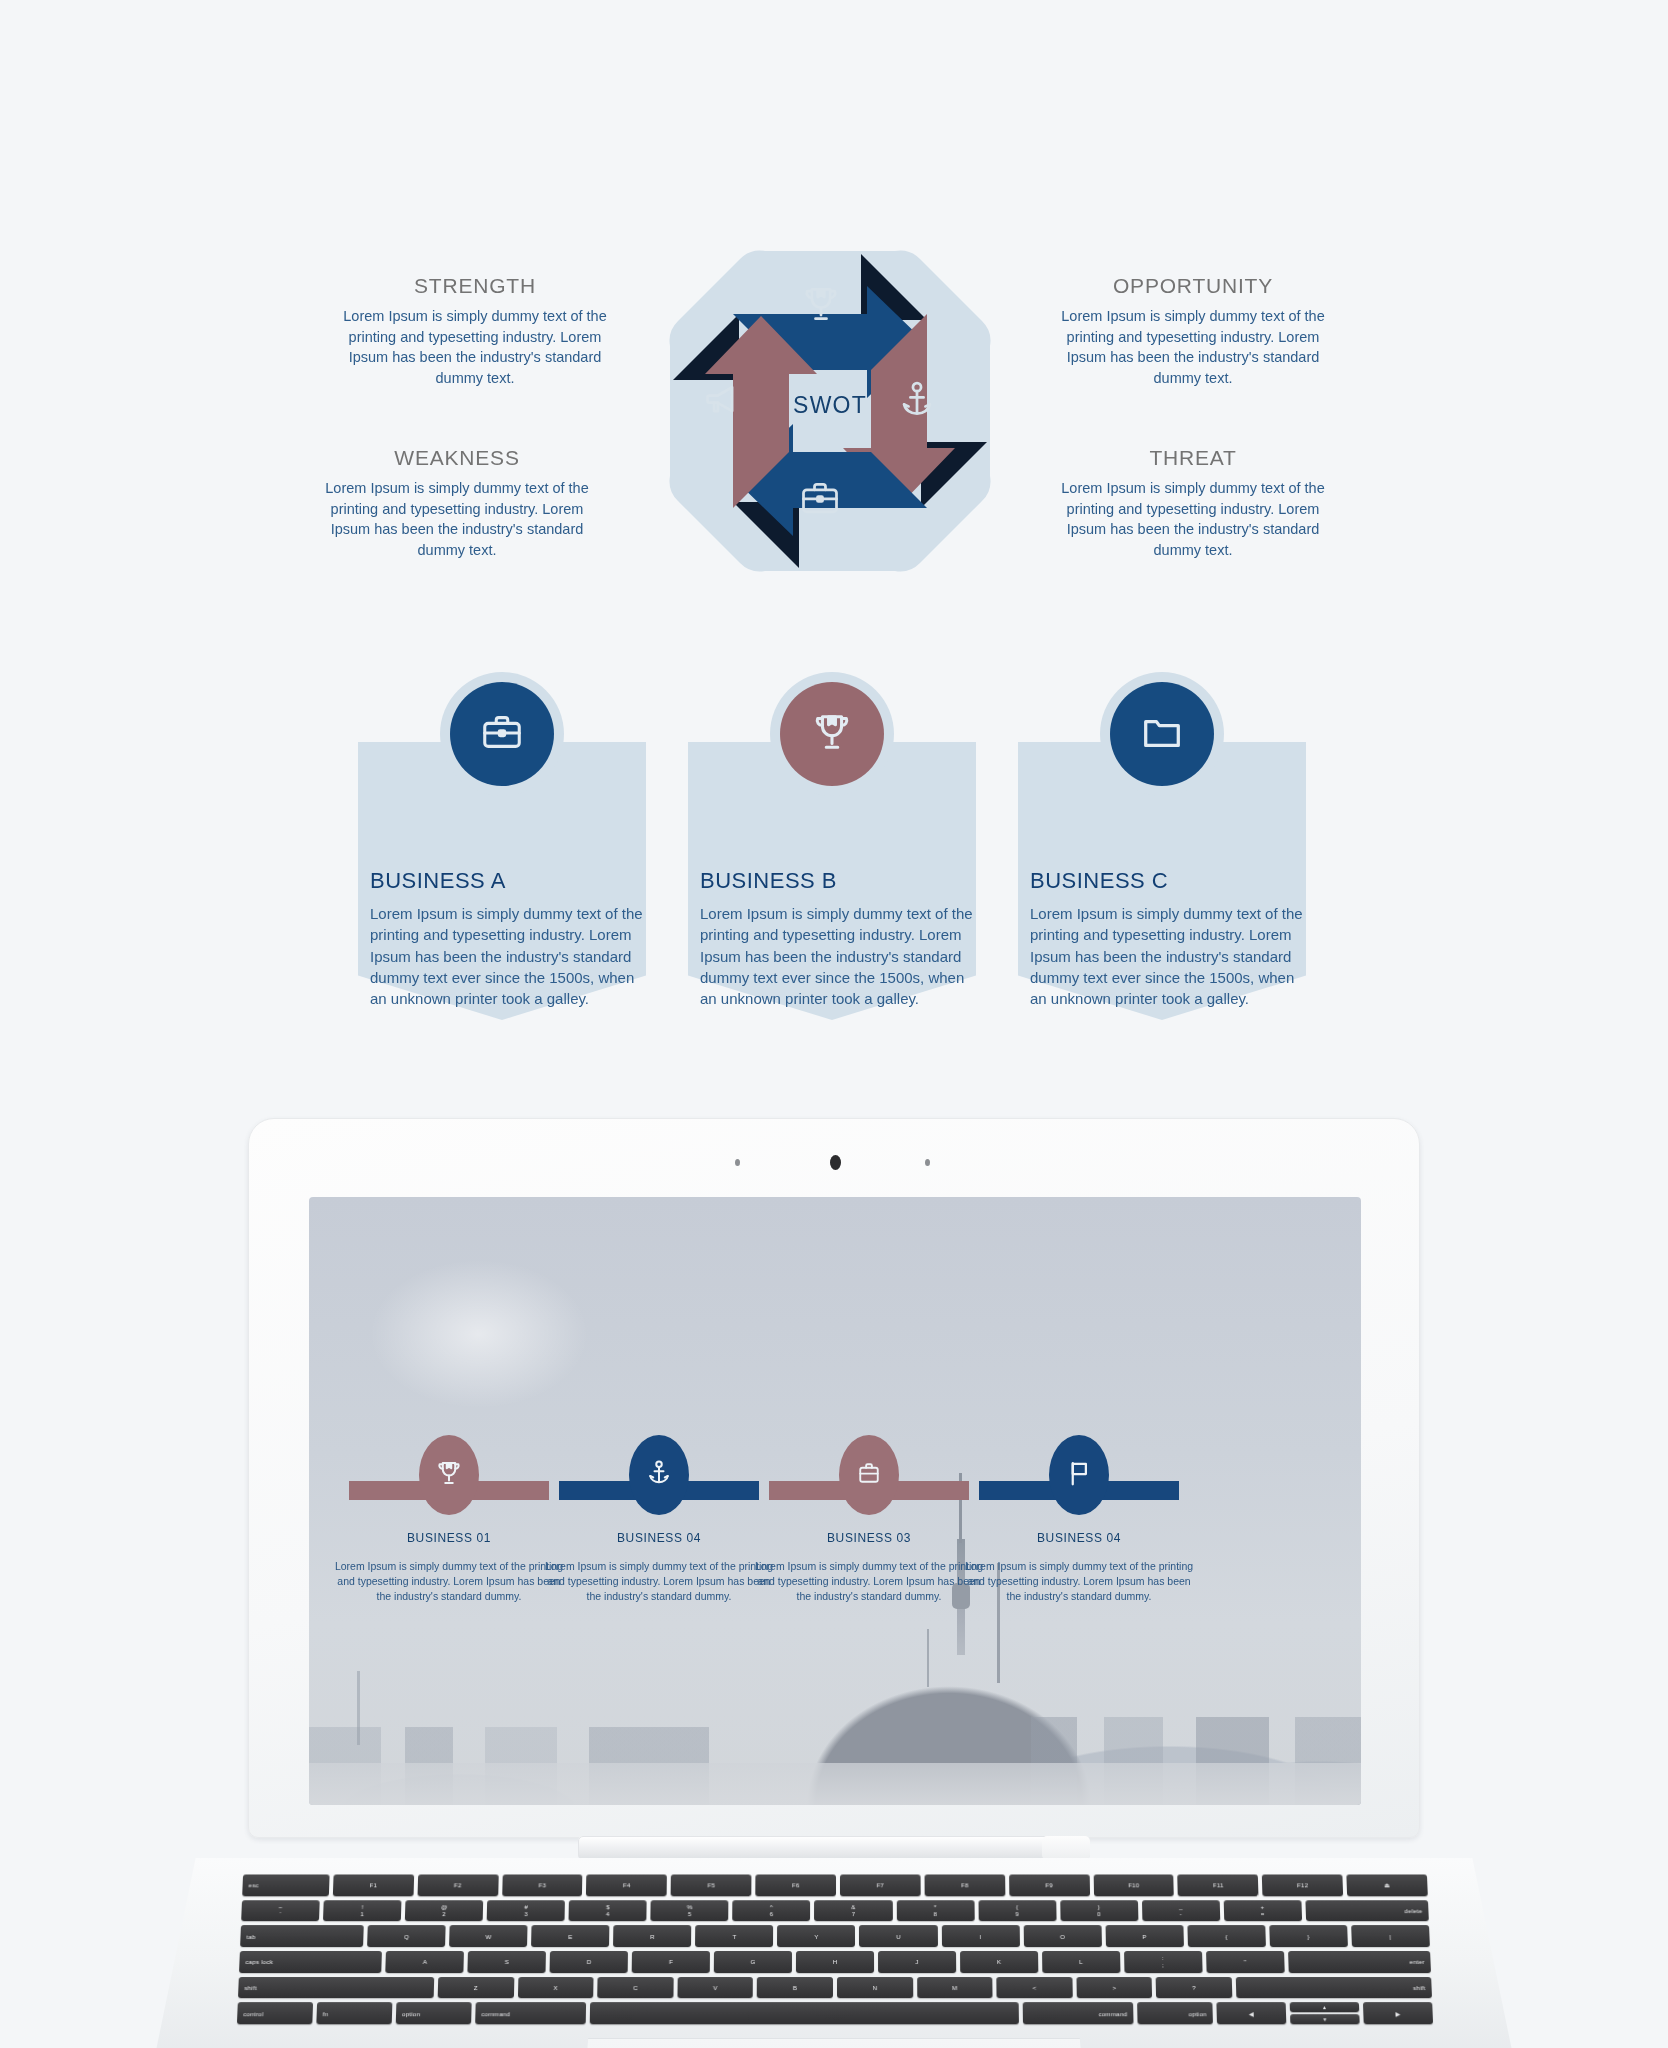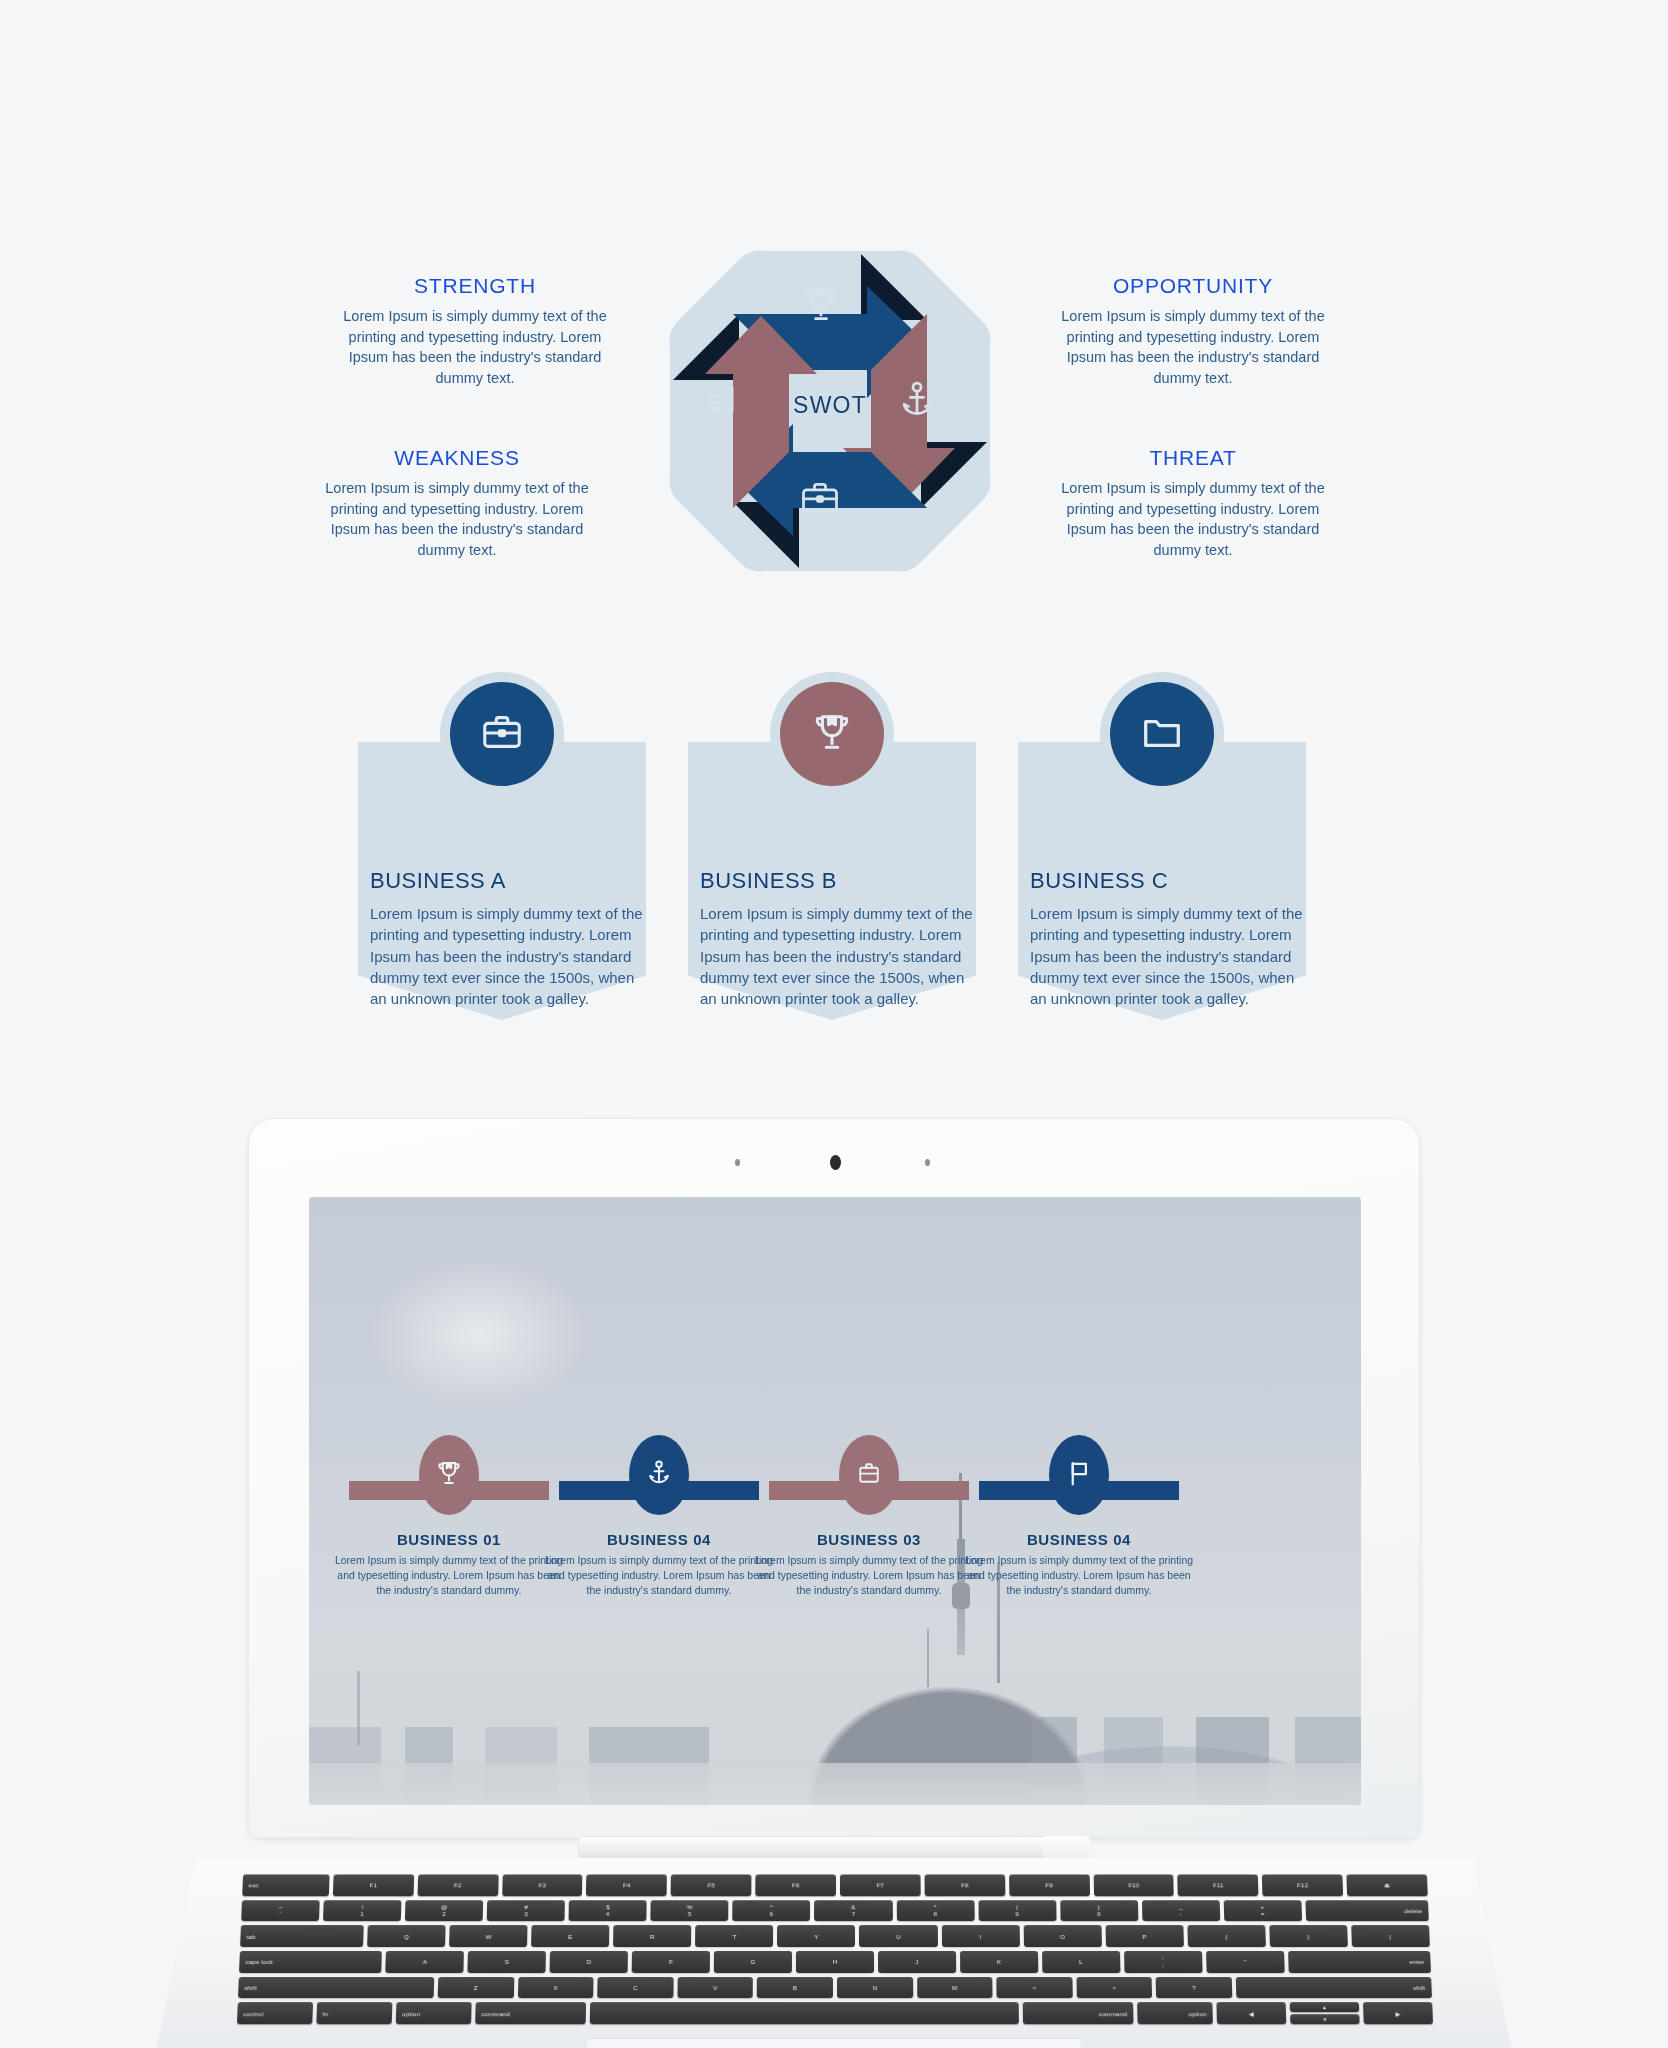--- a/index.html
+++ b/index.html
@@ -35,21 +35,21 @@
     font-size: 23px; color: #15416f; letter-spacing: 1.2px;
   }
   .swot-ico { position: absolute; width: 44px; height: 44px; }
   .ico-trophy-s  { left: 184px; top: 86px; }
   .ico-anchor-s  { left: 280px; top: 182px; }
   .ico-case-s    { left: 183px; top: 280px; }
   .ico-mega-s    { left: 87px;  top: 181px; }
 
   .swot-txt { position: absolute; width: 290px; text-align: center; }
   .swot-txt h3 {
-    font-size: 21px; font-weight: 400; color: #1d4ed8;
+    font-size: 21px; font-weight: 400; color: #737373;
     letter-spacing: 0.8px; margin-bottom: 8px;
   }
   .swot-txt p { font-size: 14.5px; line-height: 1.43; color: #2e5d8c; }
   .t-strength    { left: 330px; top: 78px; }
   .t-weakness    { left: 312px; top: 250px; }
   .t-opportunity { left: 1048px; top: 78px; }
   .t-threat      { left: 1048px; top: 250px; }
 
   
   .banners { position: absolute; top: 672px; left: 0; width: 1668px; height: 420px; }
@@ -160,22 +160,22 @@
   .timeline { position: absolute; left: 0; top: 0; width: 1052px; height: 608px; }
   .tl-bar { position: absolute; height: 19px; top: 284px; }
   .tl-item { position: absolute; top: 238px; width: 230px; text-align: center; }
   .tl-badge {
     position: absolute; left: 85px; top: 0; width: 60px; height: 80px;
     border-radius: 50%; z-index: 3;
     display: flex; align-items: center; justify-content: center;
   }
   .tl-txt { position: absolute; top: 96px; left: 0; width: 230px; }
   .tl-txt h4 {
-    font-size: 15px; font-weight: 700; color: #14416e;
-    letter-spacing: .6px; margin-bottom: 5px;
+    font-size: 12px; font-weight: 400; color: #14416e;
+    letter-spacing: .6px; margin-bottom: 14px;
   }
   .tl-txt p { font-size: 10.5px; line-height: 1.42; color: #2b5785; }
 
   .hinge-wrap { position: absolute; left: 248px; top: 714px; width: 1172px; height: 34px; }
   .hinge {
     position: absolute; left: 330px; top: 4px; width: 512px; height: 24px;
     background: linear-gradient(180deg,#ffffff 0%, #f0f1f3 45%, #dfe2e5 100%);
     border-radius: 5px; border: 1px solid #e3e5e8;
   }
   .hinge-cap-l, .hinge-cap-r {

